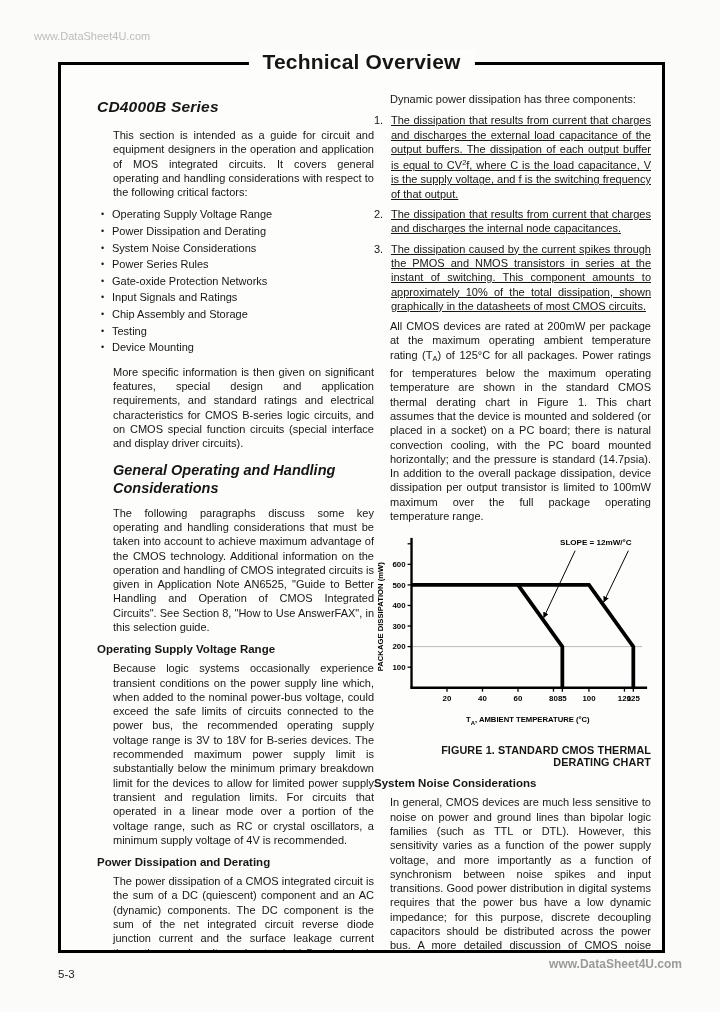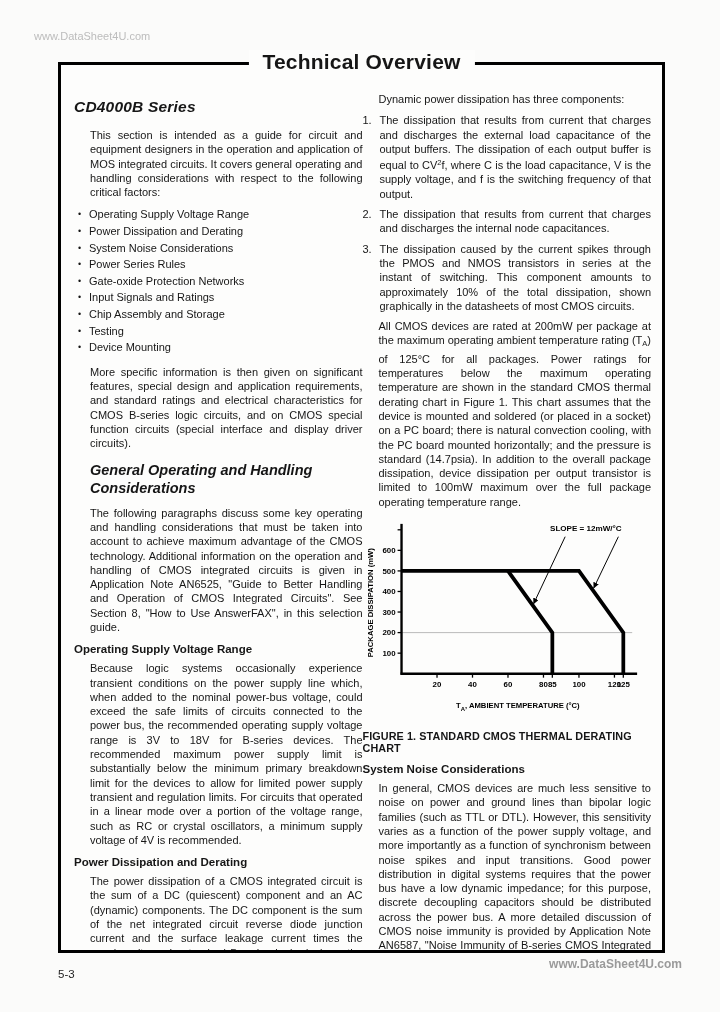--- a/index.html
+++ b/index.html
@@ -1,38 +1,38 @@
 <!DOCTYPE html>
 <html><head>
 <meta charset="utf-8">
 <style>
   * { margin:0; padding:0; box-sizing:border-box; }
   body { width:720px; height:1012px; background:#fbfbfa; font-family:"Liberation Sans", sans-serif; color:#161616; position:relative; overflow:hidden; }
   .wm-top { position:absolute; left:34px; top:30px; font-size:11px; color:#bcbcbc; }
   .wm-bottom { position:absolute; right:38px; top:957px; font-size:12px; font-weight:bold; color:#9a9a9a; }
   .page-num { position:absolute; left:58px; width:607px; text-align:left; top:968px; font-size:11.5px; color:#222; }
-  .frame { position:absolute; left:58px; top:62px; width:607px; height:891px; border:3px solid #000; background:#fdfdfc; }
+  .frame { position:absolute; left:58px; top:62px; width:607px; height:891px; border:3px solid #000; background:#fdfdfc;padding-left:23px; }
   .page-title { position:absolute; top:-15px; left:50%; transform:translateX(-50%); background:#fdfdfc; padding:0 14px; font-size:21px; font-weight:bold; white-space:nowrap; letter-spacing:0.2px; }
   .cols { display:flex; padding:27px 11px 0 13px; height:100%; overflow:hidden; }
   .col { flex:1; min-width:0; }
   h1.series { font-size:15.5px; font-style:italic; font-weight:bold; margin:6px 0 12px 0; letter-spacing:0.2px; }
   h2.major { font-size:14.5px; font-style:italic; font-weight:bold; line-height:18px; margin:10px 0 9px 16px; }
   h3.sub { font-size:11.5px; font-weight:bold; margin:9px 0 6px 0; }
   p.body { font-size:11px; line-height:14.3px; text-align:justify; margin:0 0 7px 16px; }
   ul.facts { list-style:none; margin:4px 0 9px 2px; }
   ul.facts li { font-size:11px; line-height:16.6px; padding-left:13px; position:relative; }
   ul.facts li::before { content:"•"; position:absolute; left:2px; top:0; font-size:9px; }
   .nlist { margin:2px 0 6px 0; }
   .nitem { display:flex; font-size:11px; line-height:14.3px; margin:0 0 6px 0; }
   .nitem .num { width:17px; flex:0 0 17px; }
-  .nitem .txt { flex:1; text-align:justify; }
+  .nitem .txt { flex:1; text-align:justify;text-decoration:underline; }
   sup { font-size:7.5px; vertical-align:4px; }
   sub { font-size:7.5px; vertical-align:-2px; }
   .chart-wrap { margin:6px 0 0 0; text-align:center; }
-  .caption { font-size:10.8px; font-weight:bold; text-align:left; margin:3px 0 9px 0; letter-spacing:0.1px; }
+  .caption { font-size:10.8px; font-weight:bold; text-align:right; margin:3px 0 9px 12px; letter-spacing:0.1px; }
   svg text { font-family:"Liberation Sans", sans-serif; }
   .tick { font-size:8px; font-weight:bold; }
   .axlab { font-size:7.8px; font-weight:bold; }
   .ann { font-size:8.2px; font-weight:bold; }
   .arrow { stroke:#000; stroke-width:1; }
 </style>
 </head>
 <body>
 
 <div>

